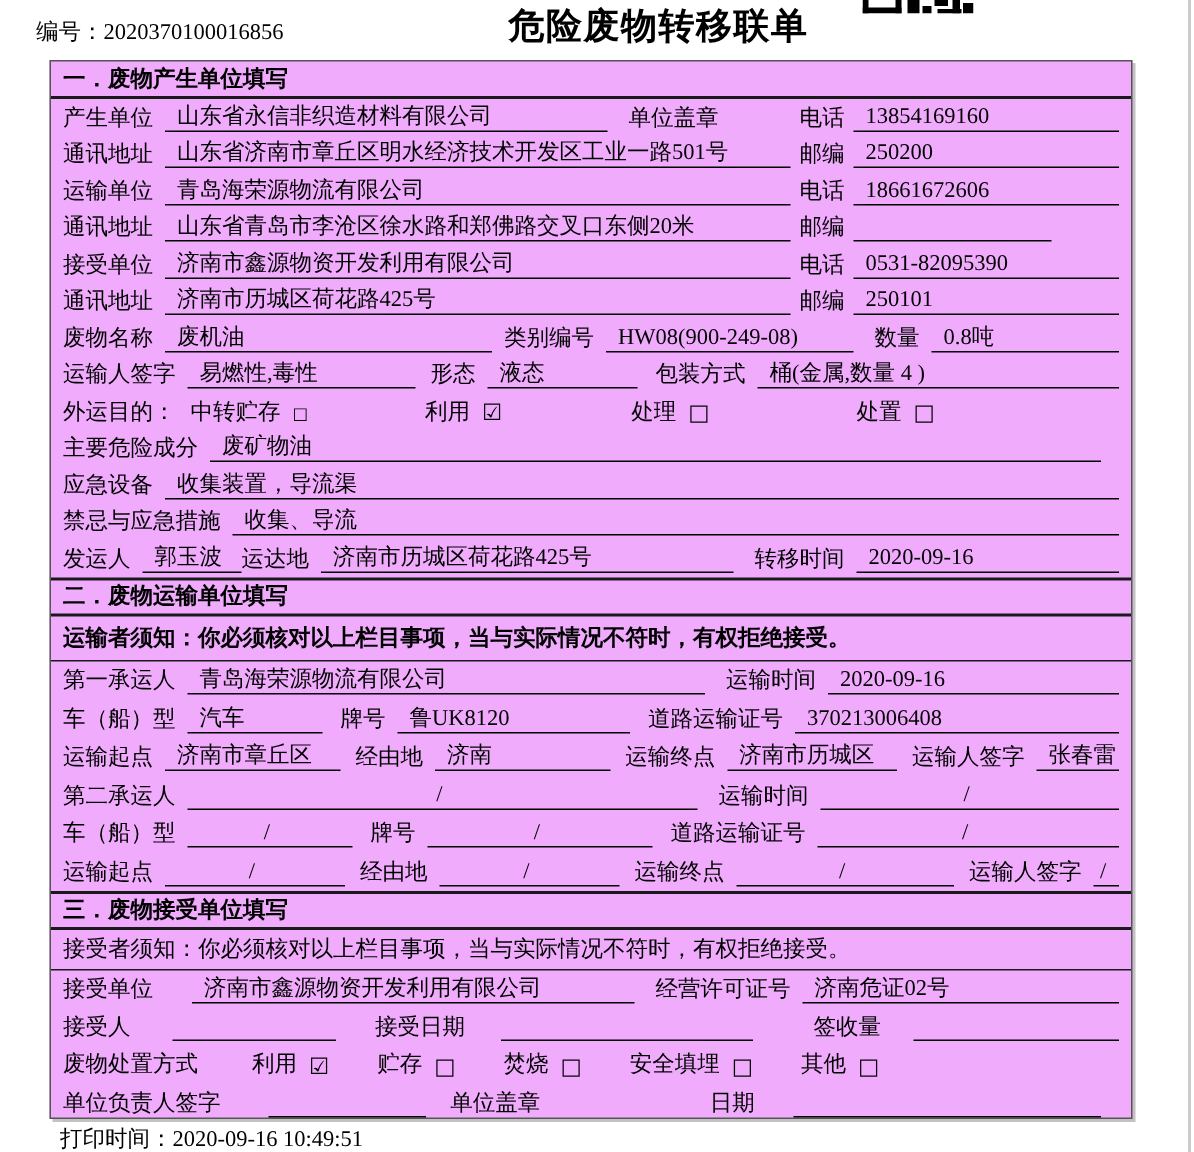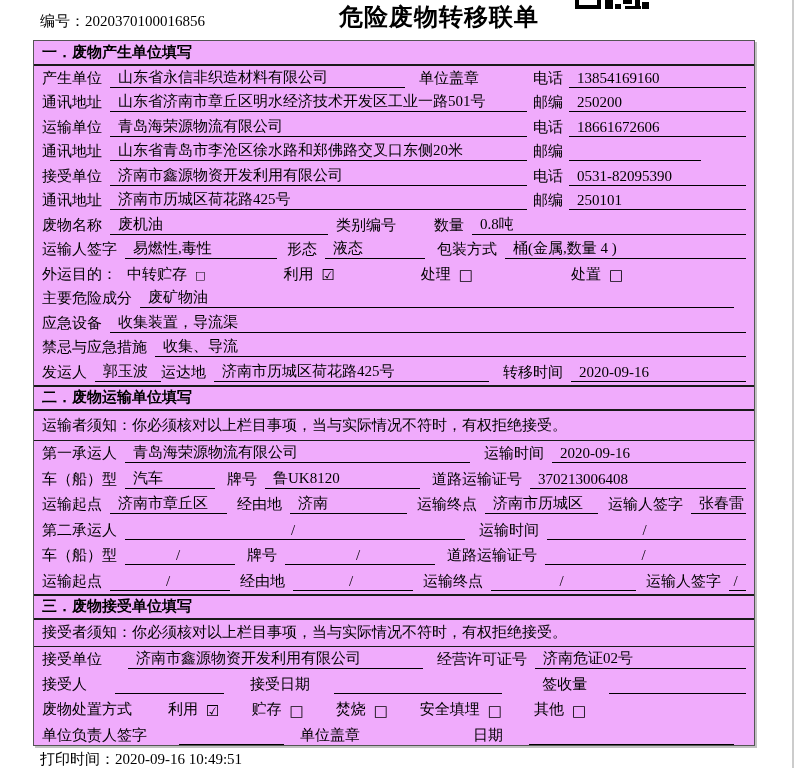--- a/index.html
+++ b/index.html
@@ -4,35 +4,35 @@
 <style>
   html,body{margin:0;padding:0;}
   body{
     width:796px;height:768px;background:#ffffff;color:#000;
     font-family:"Liberation Serif","DejaVu Serif",serif;
     font-size:15px;position:relative;overflow:hidden;
   }
   .page-edge{position:absolute;top:0;bottom:0;right:2px;width:2px;background:#cccccc;}
   
   .topbar{position:relative;height:40px;}
-  .doc-no{position:absolute;left:40px;top:12px;white-space:nowrap;}
+  .doc-no{position:absolute;left:24px;top:12px;white-space:nowrap;}
   .doc-title{position:absolute;left:0;right:0;top:1px;text-align:center;
     padding-left:82px;font-size:24px;font-weight:bold;letter-spacing:1px;}
   .qr{position:absolute;left:575px;top:0;width:74px;height:9px;}
   
   .form{position:absolute;left:33px;top:40px;width:722px;height:706px;
     border:1px solid #555;box-shadow:2px 2px 0 #c2c2c2;box-sizing:border-box;
     display:flex;flex-direction:column;background:#f0abfc;}
   .sec-h{display:flex;align-items:center;padding:0 8px;font-weight:bold;
     border-bottom:2px solid #1a1a1a;box-sizing:border-box;flex:none;}
   .sec-h.h1{height:25px;}
   .sec-h.hn{height:26px;border-top:2px solid #1a1a1a;}
   .note{display:flex;align-items:center;padding:0 8px;border-bottom:1px solid #1a1a1a;
     box-sizing:border-box;flex:none;}
-  .note.n2{height:30px;}
+  .note.n2{height:30px;font-weight:bold;}
   .note.n3{height:27px;}
   .row{display:flex;align-items:flex-end;padding:0 8px 3px 8px;box-sizing:border-box;flex:none;}
   .s1r{height:24.5px;}
   .s2r{height:25.5px;}
   .s3r{height:25.25px;}
   .lbl{white-space:nowrap;margin-right:8px;flex:none;}
   .fld{border-bottom:1px solid #000;padding:0 4px 0 8px;white-space:nowrap;
     box-sizing:border-box;overflow:hidden;min-height:1px;}
   .grow{flex:1 1 auto;}
   .ctr{text-align:center;padding-left:0;}
@@ -121,21 +121,22 @@
     <span class="rgt">
       <span class="lbl">邮编</span>
       <span class="fld">250101</span>
     </span>
   </div>
 
   <div class="row s1r">
     <span class="lbl">废物名称</span>
     <span class="fld" style="width:218px">废机油</span>
     <span class="lbl" style="margin-left:8px">类别编号</span>
-    <span class="lbl" style="margin-left:30px">数量</span>
+    <span class="fld" style="width:165px">HW08(900-249-08)</span>
+    <span class="lbl" style="margin-left:14px">数量</span>
     <span class="fld grow">0.8吨</span>
   </div>
 
   <div class="row s1r">
     <span class="lbl">运输人签字</span>
     <span class="fld" style="width:152px">易燃性,毒性</span>
     <span class="lbl" style="margin-left:10px">形态</span>
     <span class="fld" style="width:100px">液态</span>
     <span class="lbl" style="margin-left:12px">包装方式</span>
     <span class="fld grow">桶(金属,数量 4 )</span>

